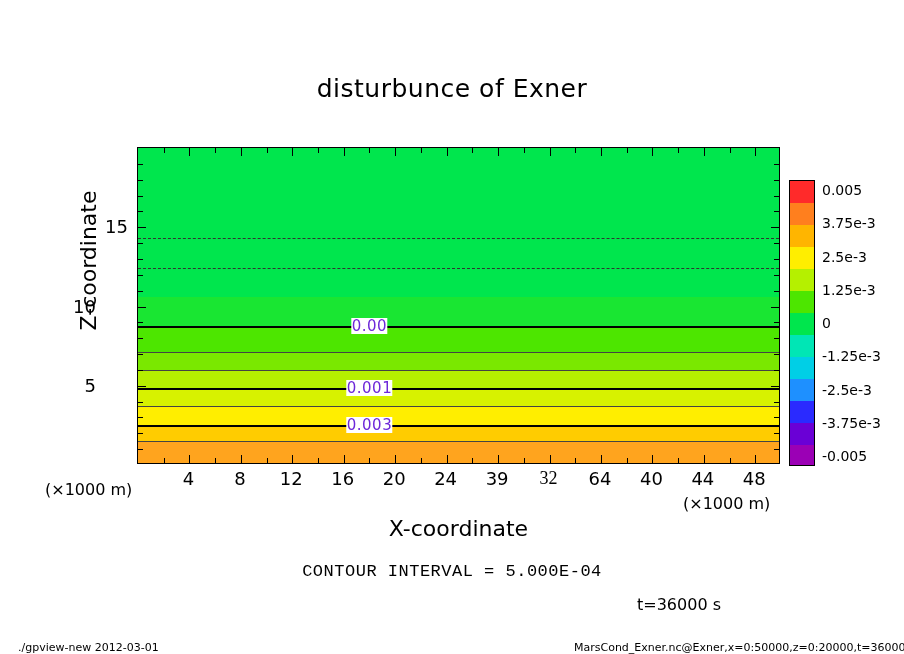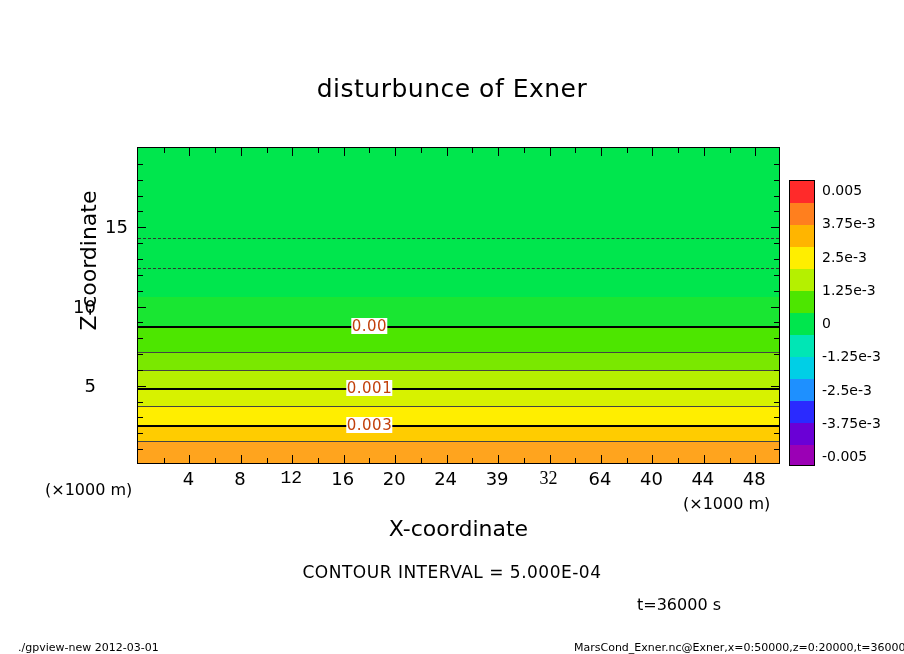--- a/index.html
+++ b/index.html
@@ -34,21 +34,21 @@
 
   
   .cline { position:absolute; left:0; width:100%; height:0; border-top:2px solid #000; }
   .cline.thin { border-top:1px solid #444; }
   .cline.dashed { border-top:1px dashed #333; }
 
   .clabel {
     position:absolute;
     background:#fff;
     font-size:15px;
-    color:#c2410c;
+    color:#6d28d9;
     padding:0 0;
     line-height:16px;
     transform: translate(-50%, -50%);
     letter-spacing:0.5px;
   }
 
   
   .tick-x { position:absolute; width:0; height:8px; border-left:1.6px solid #000; top:0; }
   .tick-x.minor { height:5px; }
   .tick-x-bottom { position:absolute; width:0; height:8px; border-left:1.6px solid #000; bottom:0; }
@@ -79,20 +79,21 @@
     text-align:center; font-size:22px; color:#000;
     transform: rotate(-90deg);
   }
   #x-unit-left  { left:45px; top:480px; font-size:16px; color:#000; }
   #x-unit-right { left:683px; top:494px; font-size:16px; color:#000; }
 
   #contour-interval {
     left:0; top:562px; width:904px;
     text-align:center; font-size:17px; color:#000;
     letter-spacing:0.5px;
+    font-family:Liberation Mono, monospace;
   }
   #time-label { left:637px; top:595px; font-size:16px; color:#000; }
 
   #footer-left  { left:18px; top:641px; font-size:11px; color:#000; }
   #footer-right { left:574px; top:641px; font-size:11px; color:#000; }
 
   
   #colorbar {
     left:789px; top:180px; width:26px; height:286px;
     border:1.2px solid #000; box-sizing:border-box; overflow:hidden;
@@ -224,21 +225,21 @@
       <div class="tick-y minor" style="top: 31.7px;"></div>
       <div class="tick-y-right minor" style="top: 31.7px;"></div>
       <div class="tick-y minor" style="top: 15.85px;"></div>
       <div class="tick-y-right minor" style="top: 15.85px;"></div>
     </div>
 </div>
 
 <div id="x-ticklabels">
     <div class="xlab" style="left: 188.44px;">4</div>
     <div class="xlab" style="left: 239.88px;">8</div>
-    <div class="xlab" style="left: 291.32px; font-family: Liberation Mono, monospace;">12</div>
+    <div class="xlab" style="left: 291.32px;">12</div>
     <div class="xlab" style="left: 342.76px;">16</div>
     <div class="xlab" style="left: 394.2px;">20</div>
     <div class="xlab" style="left: 445.64px;">24</div>
     <div class="xlab" style="left: 497.08px;">39</div>
     <div class="xlab" style="left: 548.52px; font-family: Liberation Serif, serif;">32</div>
     <div class="xlab" style="left: 599.96px;">64</div>
     <div class="xlab" style="left: 651.4px;">40</div>
     <div class="xlab" style="left: 702.84px;">44</div>
     <div class="xlab" style="left: 754.28px;">48</div>
   </div>

